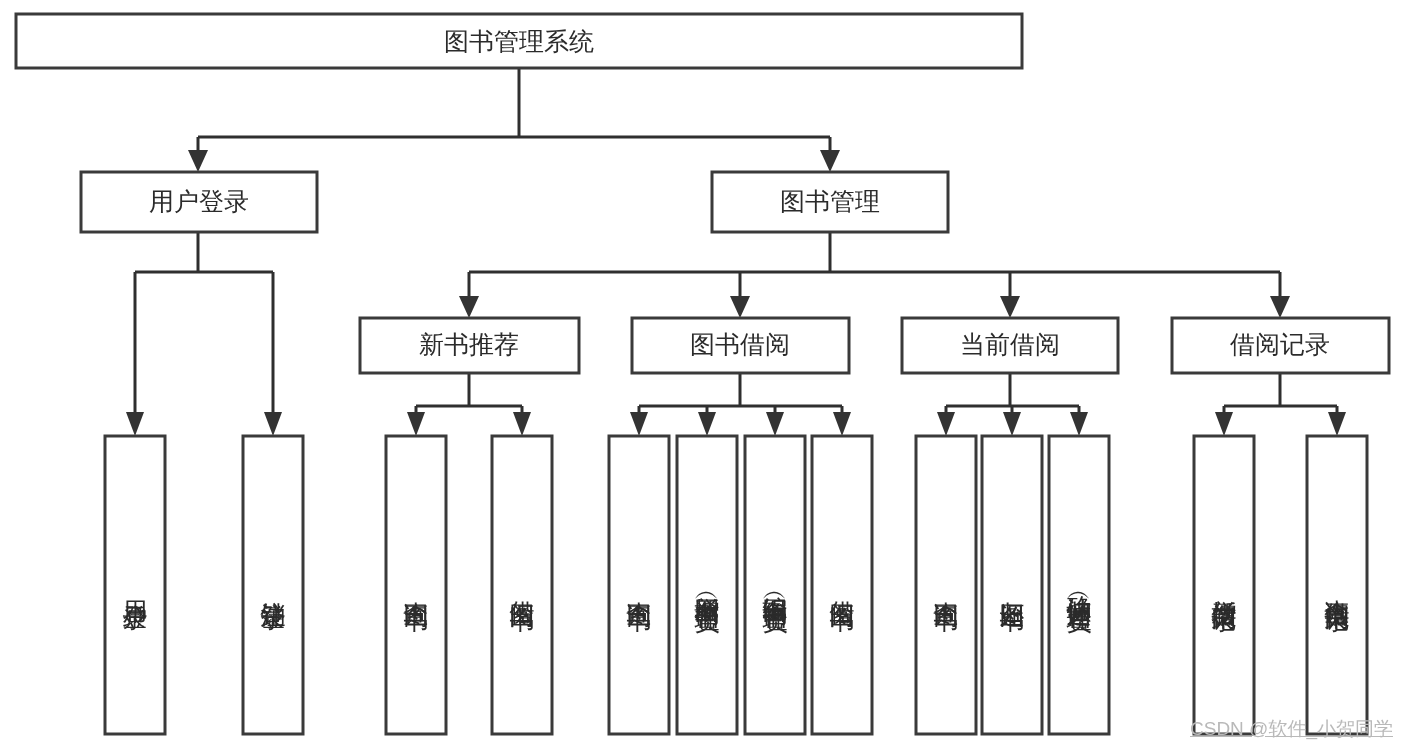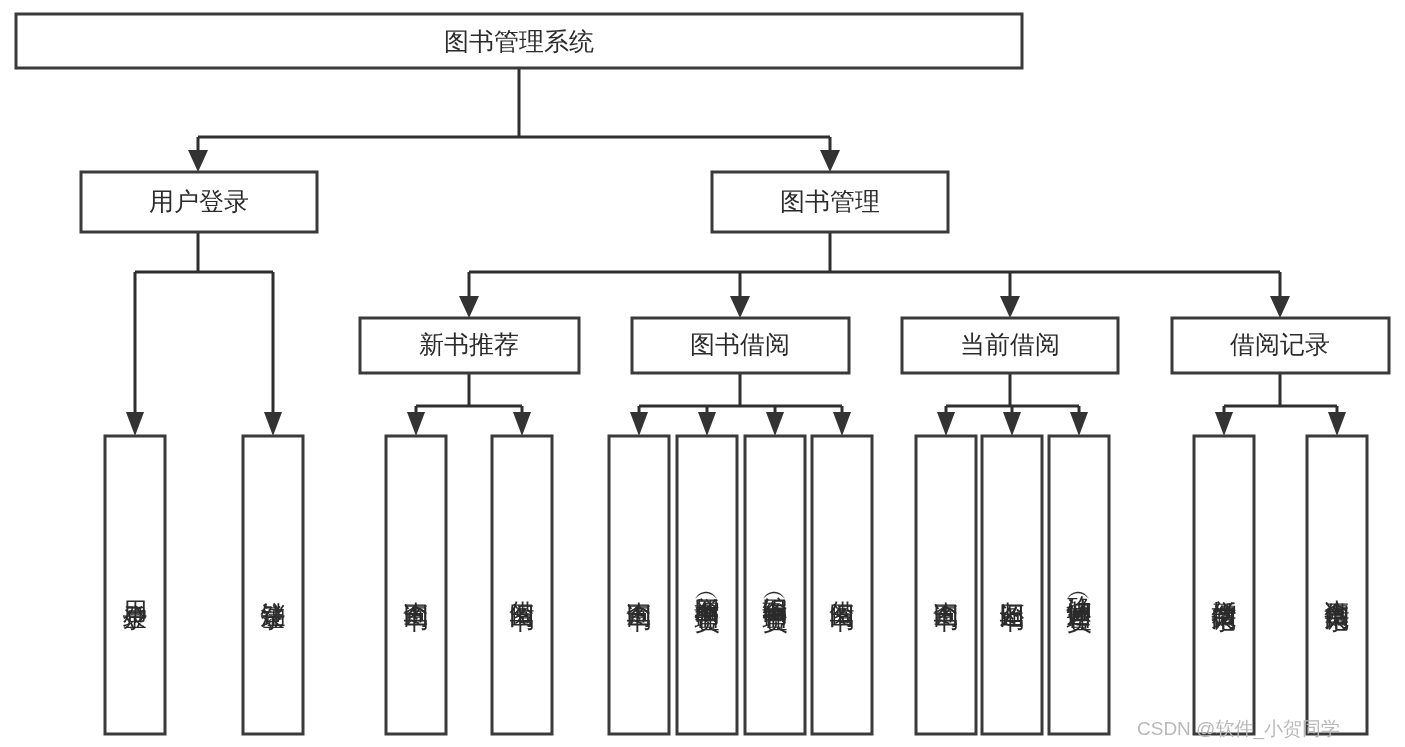--- a/index.html
+++ b/index.html
@@ -208,15 +208,15 @@
   <div class="vert-label" style="left:745px; top:436px; width:60px; height:298px;">编辑图书（管理员）</div>
   <div class="vert-label" style="left:812px; top:436px; width:60px; height:298px;">借阅图书</div>
 
   <div class="vert-label" style="left:916px; top:436px; width:60px; height:298px;">查询图书</div>
   <div class="vert-label" style="left:982px; top:436px; width:60px; height:298px;">归还图书</div>
   <div class="vert-label" style="left:1049px; top:436px; width:60px; height:298px;">确认归还（管理员）</div>
 
   <div class="vert-label" style="left:1194px; top:436px; width:60px; height:298px;">新增借阅记录</div>
   <div class="vert-label" style="left:1307px; top:436px; width:60px; height:298px;">查询借阅记录</div>
 
-  <div class="watermark" style="left:1137px; top:716px;">CSDN @软件_小贺同学</div>
+  <div class="watermark" style="left:1190px; top:716px;text-decoration:underline;">CSDN @软件_小贺同学</div>
 
 </div>
 
 </body></html>

